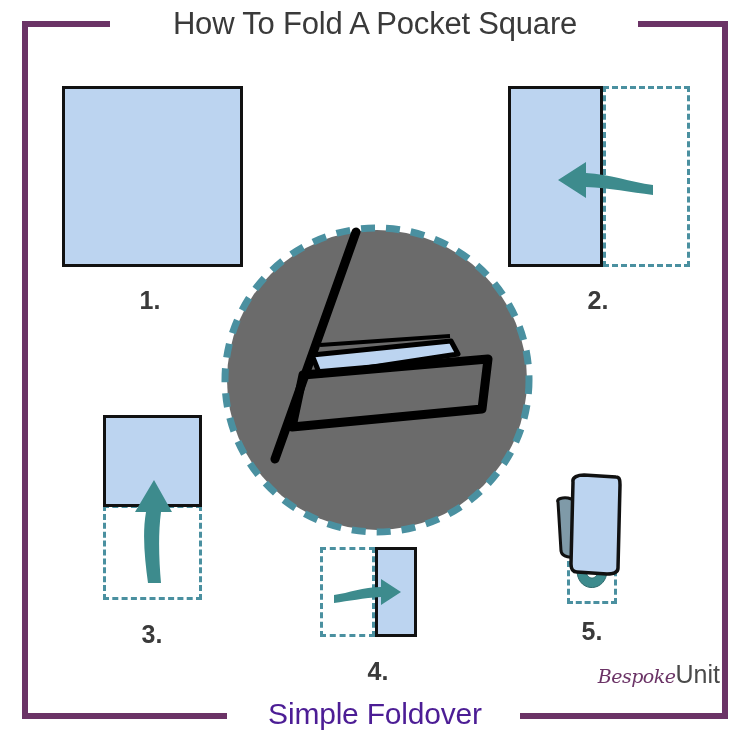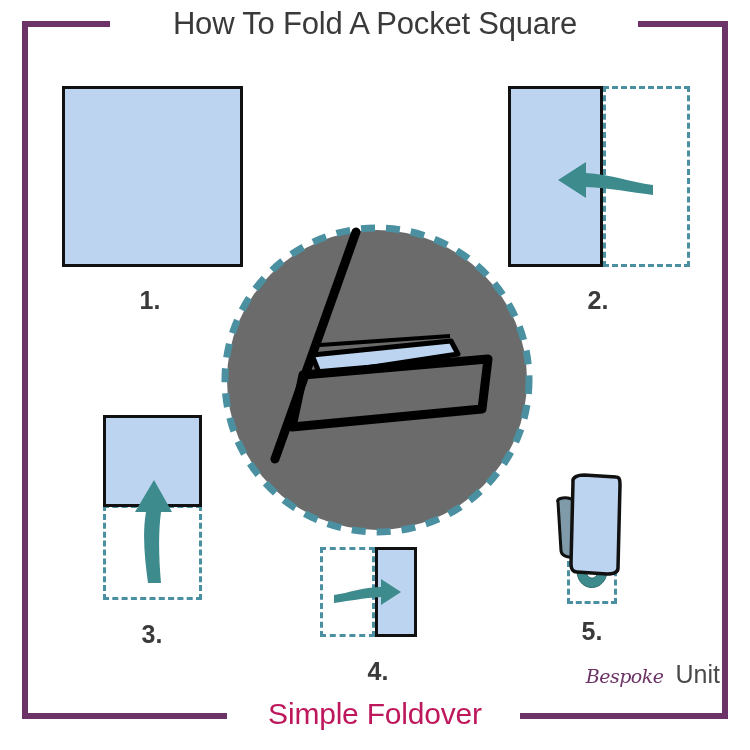--- a/index.html
+++ b/index.html
@@ -40,21 +40,21 @@
     font-family: "Liberation Sans", sans-serif;
     white-space: nowrap;
   }
   #caption {
     position: absolute;
     left: 0; top: 697px;
     width: 750px;
     text-align: center;
     font-size: 30px;
     font-weight: 400;
-    color: #be185d;
+    color: #4c1d95;
     letter-spacing: -0.2px;
     font-family: "Liberation Sans", sans-serif;
     white-space: nowrap;
   }
 
   
   .solid-piece {
     position: absolute;
     background: #bcd4f0;
     border: 3px solid #111111;
@@ -102,21 +102,20 @@
     font-style: italic;
     font-size: 19px;
     color: #6b3366;
     letter-spacing: -0.5px;
   }
   #logo-unit {
     font-family: "Liberation Sans", sans-serif;
     font-size: 25px;
     color: #4a4a4a;
     letter-spacing: 0px;
-    margin-left: 12px;
   }
 </style>
 </head>
 <body>
 
 <div id="infographic">
 
   <div class="frame-bar" id="frame-left"></div>
   <div class="frame-bar" id="frame-right"></div>
   <div class="frame-bar" id="frame-top-left"></div>

